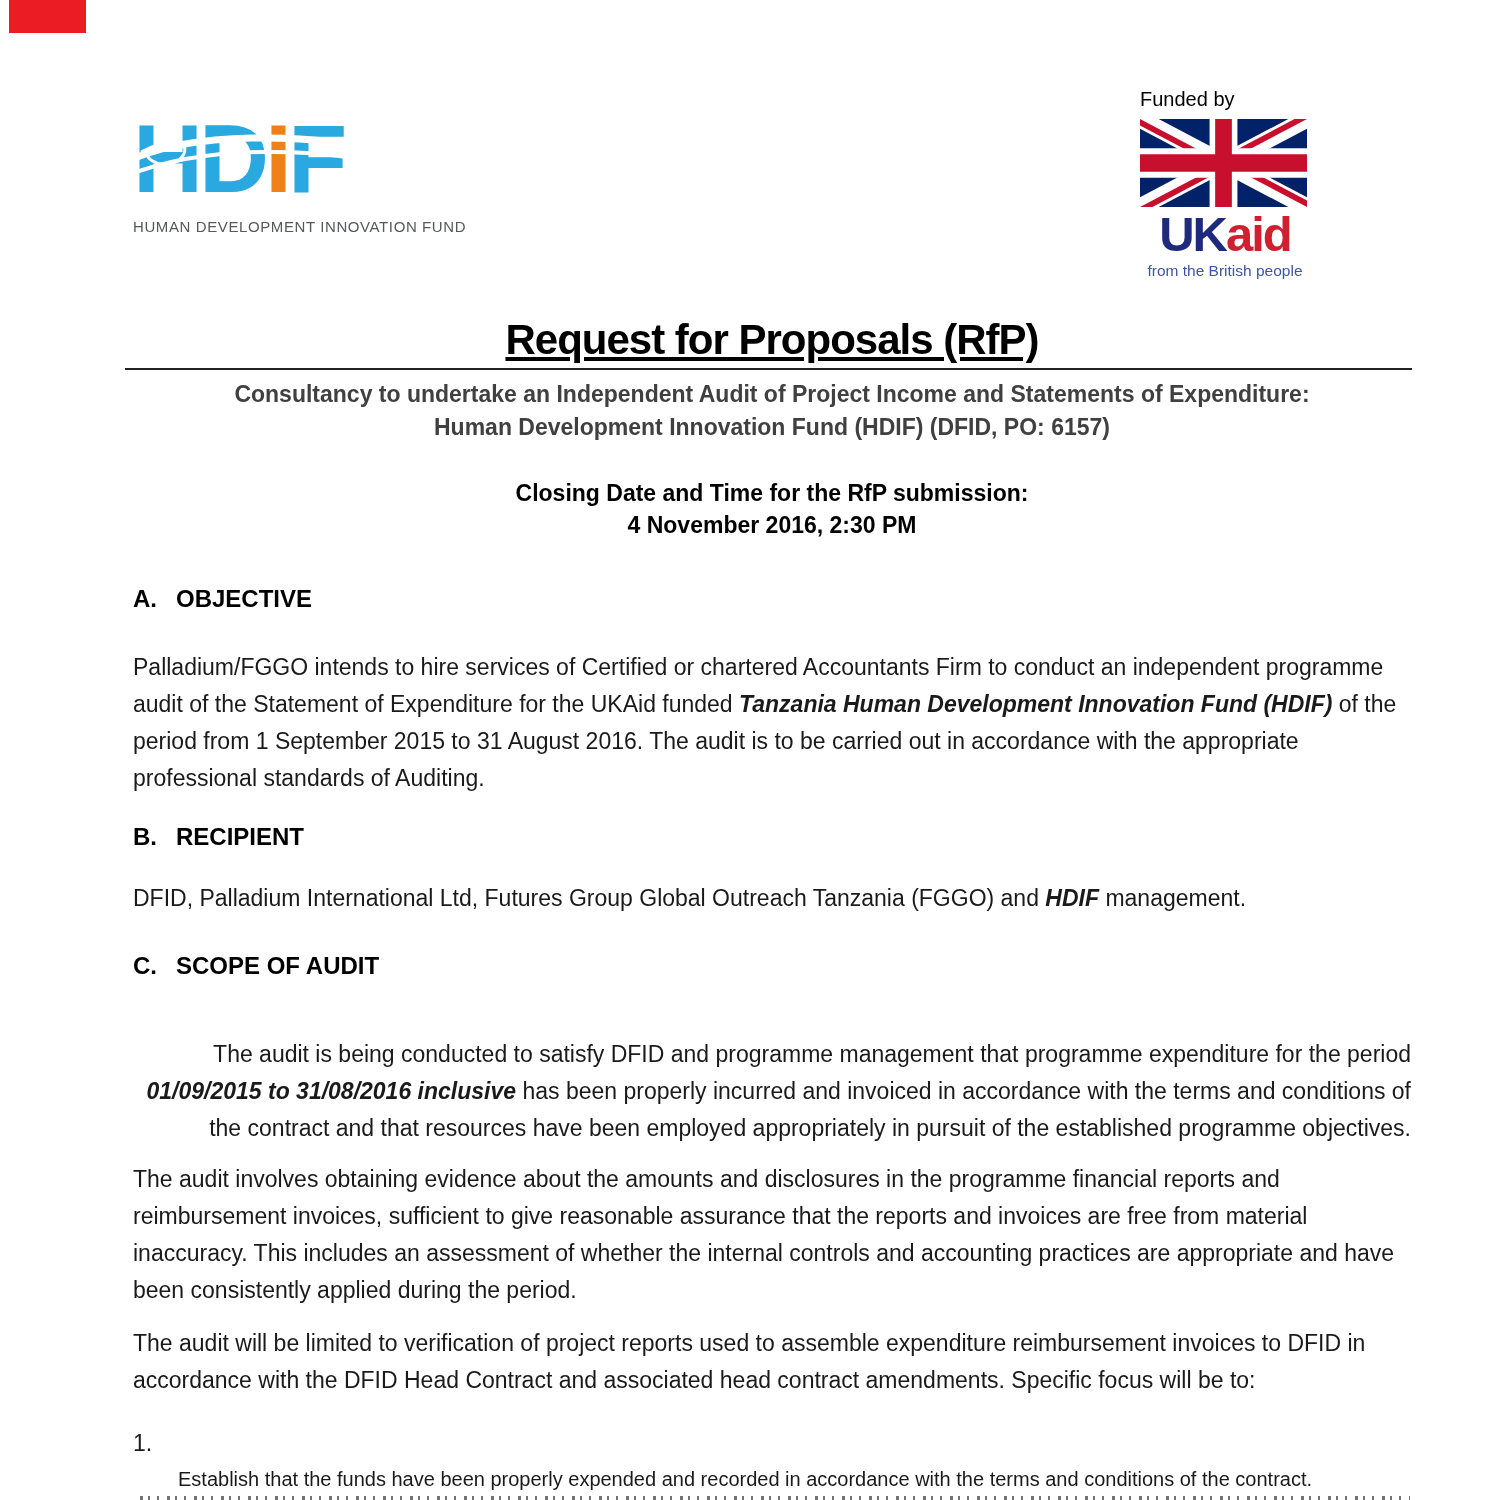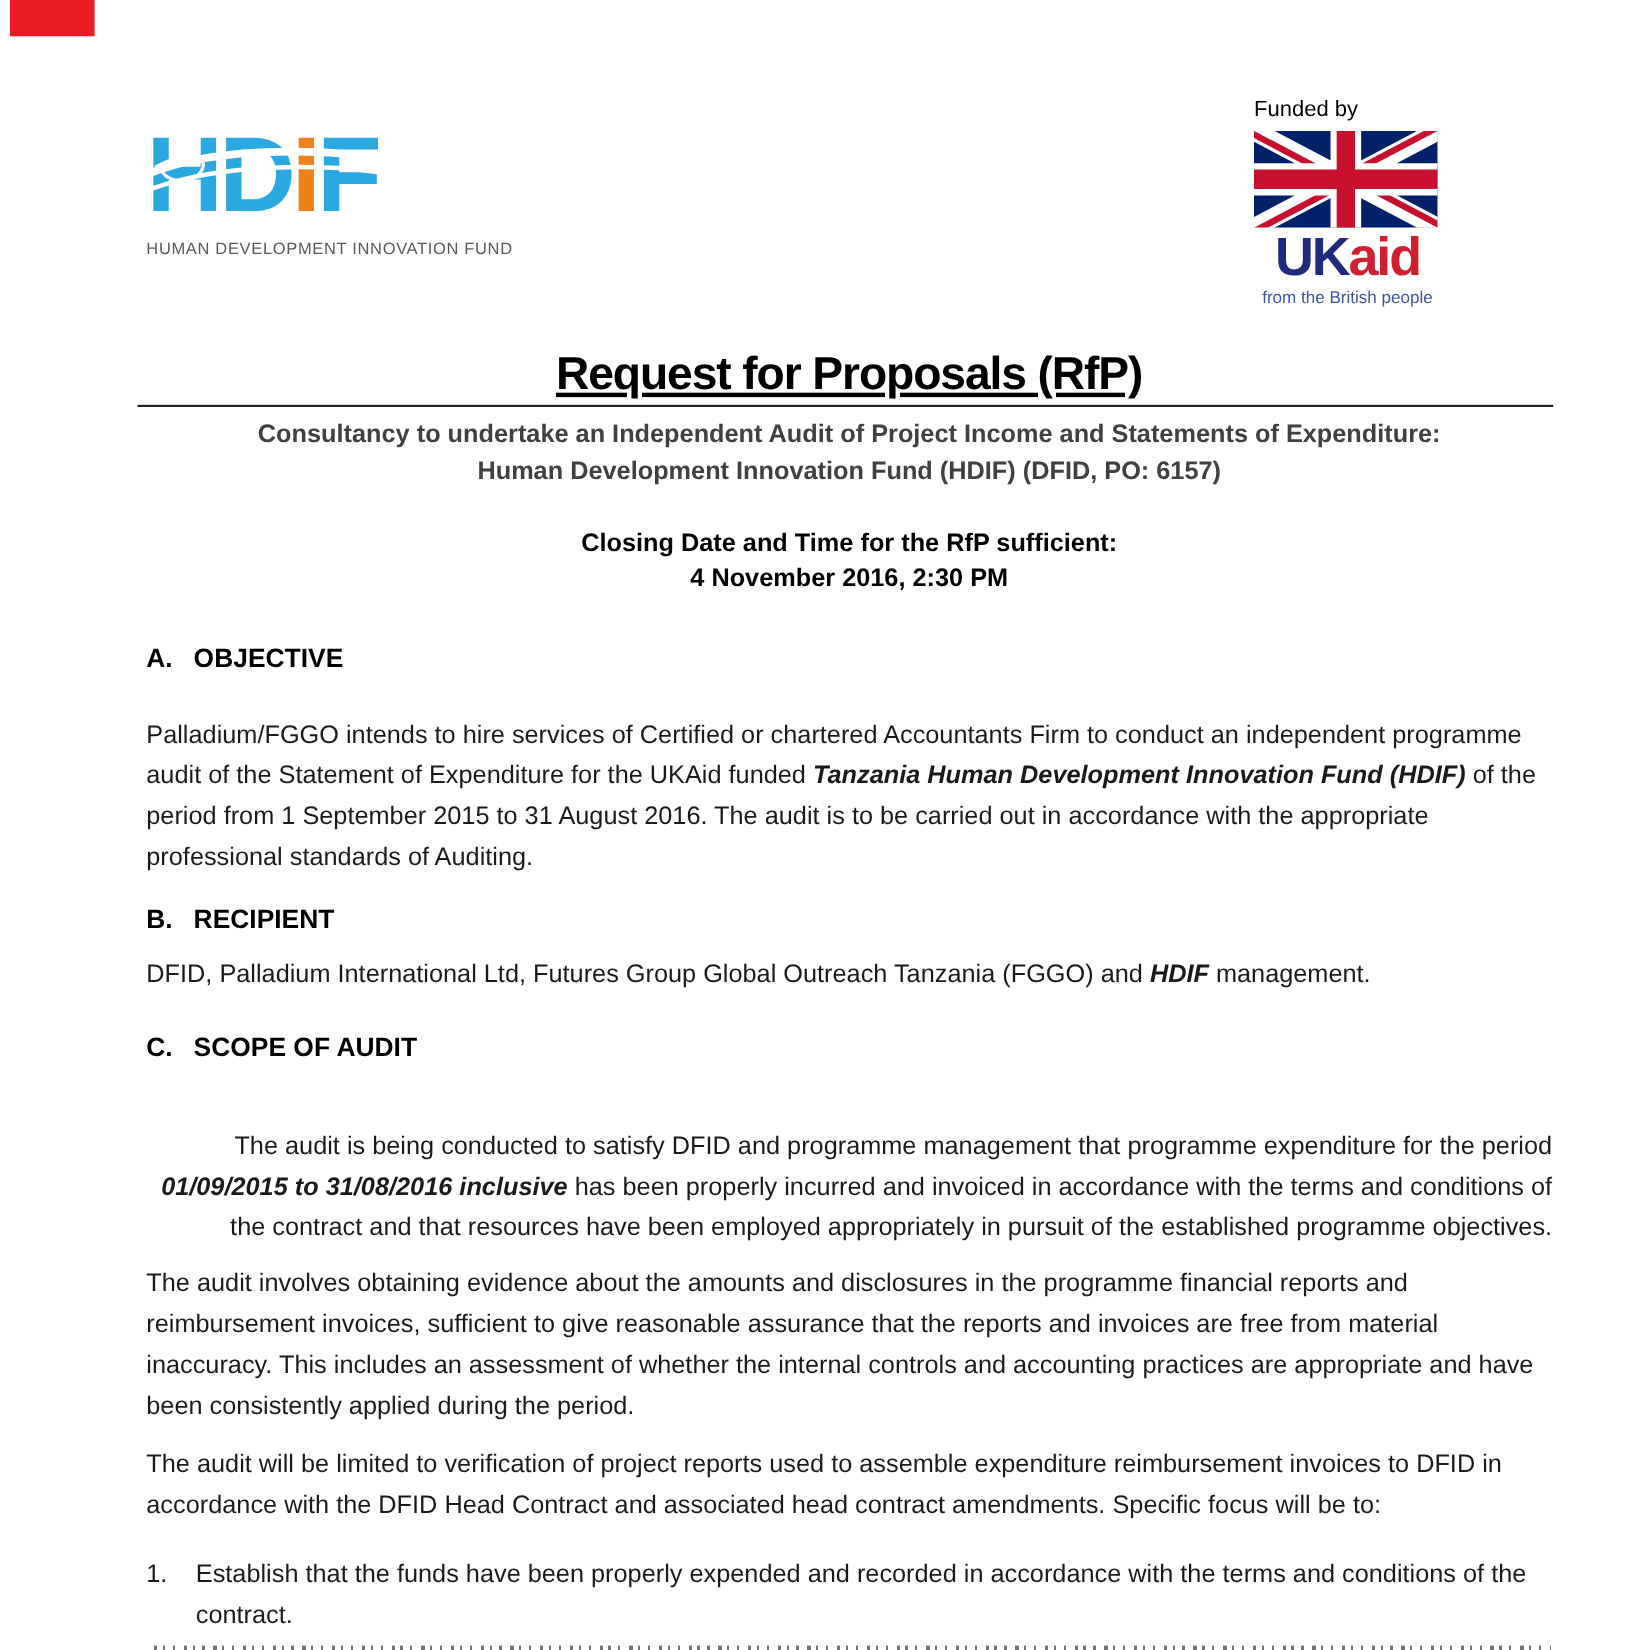--- a/index.html
+++ b/index.html
@@ -35,30 +35,30 @@
   .subtitle { margin-top:7px; text-align:center; font-weight:bold; font-size:23px; line-height:33px; color:#404040; }
   .closing { margin-top:33px; text-align:center; font-weight:bold; font-size:23px; line-height:32px; color:#000; }
 
   .sec-heading { display:flex; gap:19px; margin-top:36px; font-weight:bold; font-size:24px; line-height:28px; color:#000; }
   .para { font-size:23px; line-height:37px; margin:0; }
   .s-bi { font-weight:bold; font-style:italic; }
 
   .mt-title-gap { margin-top:44px; }
   .p-objective { margin-top:36px; }
   .h-b { margin-top:26px; }
-  .p-recipient { margin-top:16px; }
+  .p-recipient { margin-top:29px; }
   .h-c { margin-top:35px; }
   .p-scope1 { margin-top:56px;text-align:right; }
   .p-scope2 { margin-top:14px; }
   .p-scope3 { margin-top:16px; }
 
   .num-list { margin-top:26px; }
   .num-item { display:flex; }
   .num-item .num { width:45px; flex:0 0 45px; font-size:23px; line-height:37px; }
-  .num-item .itxt { flex:1; font-size:23px; line-height:37px; }
+  .num-item .itxt { flex:1; font-size:20px; line-height:37px;margin-top:36px; }
 
   
   .clipped-line {
     position:absolute; left:140px; top:1496px; width:1270px; height:4px; opacity:0.75;
     background:repeating-linear-gradient(90deg,#444 0 3px,transparent 3px 8px,#444 8px 10px,transparent 10px 17px,#444 17px 19px,transparent 19px 27px);
   }
 </style>
 </head>
 <body>
 
@@ -94,21 +94,21 @@
   </div>
 
   <div class="doc">
     <div class="doc-title">Request for Proposals (RfP)</div>
     <hr class="title-rule">
     <div class="subtitle">
       <div>Consultancy to undertake an Independent Audit of Project Income and Statements of Expenditure:</div>
       <div>Human Development Innovation Fund (HDIF) (DFID, PO: 6157)</div>
     </div>
     <div class="closing">
-      <div>Closing Date and Time for the RfP sufficient:</div>
+      <div>Closing Date and Time for the RfP submission:</div>
       <div>4 November 2016, 2:30 PM</div>
     </div>
 
     <div class="sec-heading mt-title-gap">
       <span>A.</span>
       <span>OBJECTIVE</span>
     </div>
     <p class="para p-objective"><span>Palladium/FGGO intends to hire services of Certified or chartered Accountants Firm to conduct an independent programme audit of the Statement of Expenditure for the UKAid funded </span><span class="s-bi">Tanzania Human Development Innovation Fund (HDIF)</span><span> of the period from 1 September 2015 to 31 August 2016.  The audit is to be carried out in accordance with the appropriate professional standards of Auditing.</span></p>
 
     <div class="sec-heading h-b">

